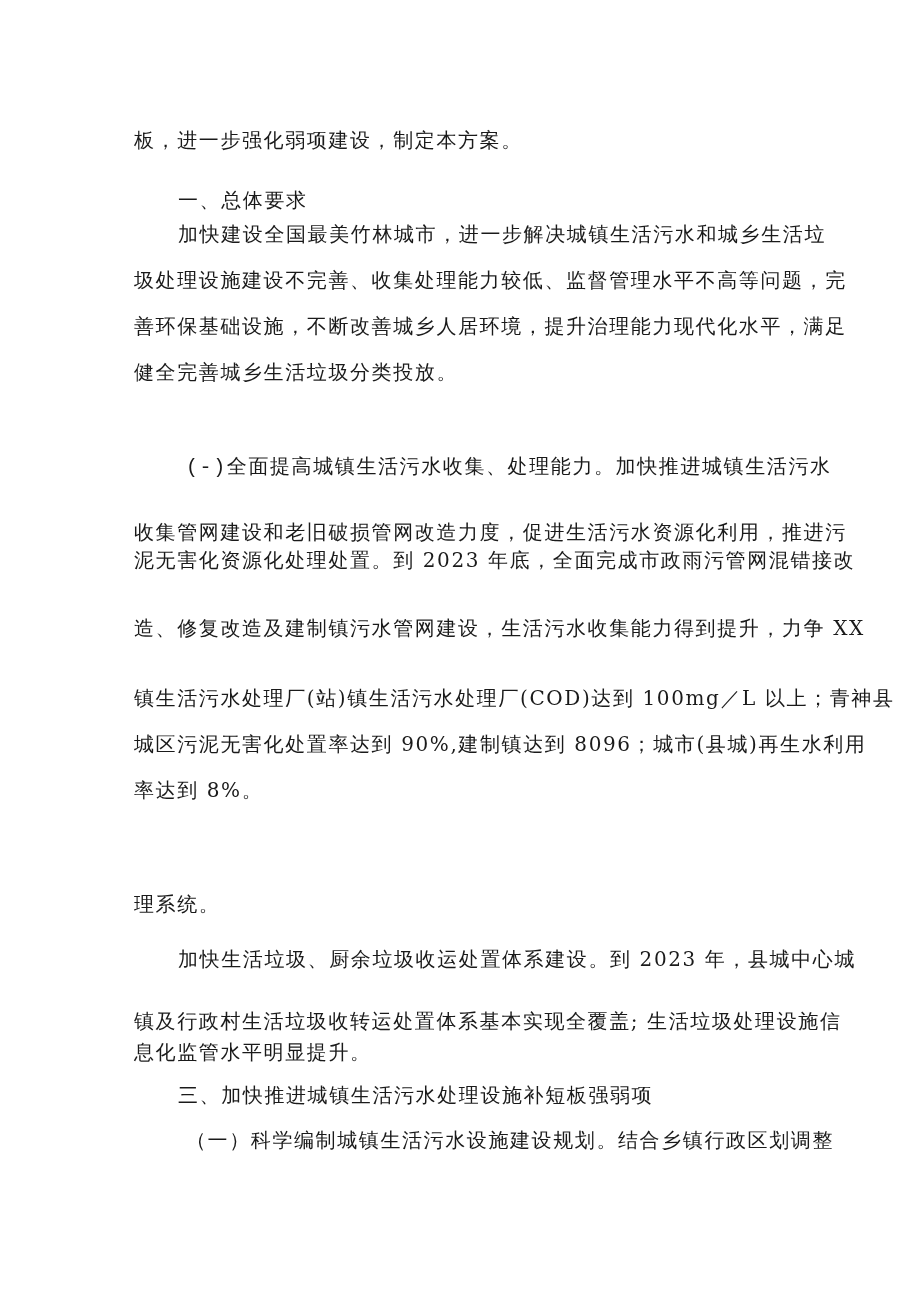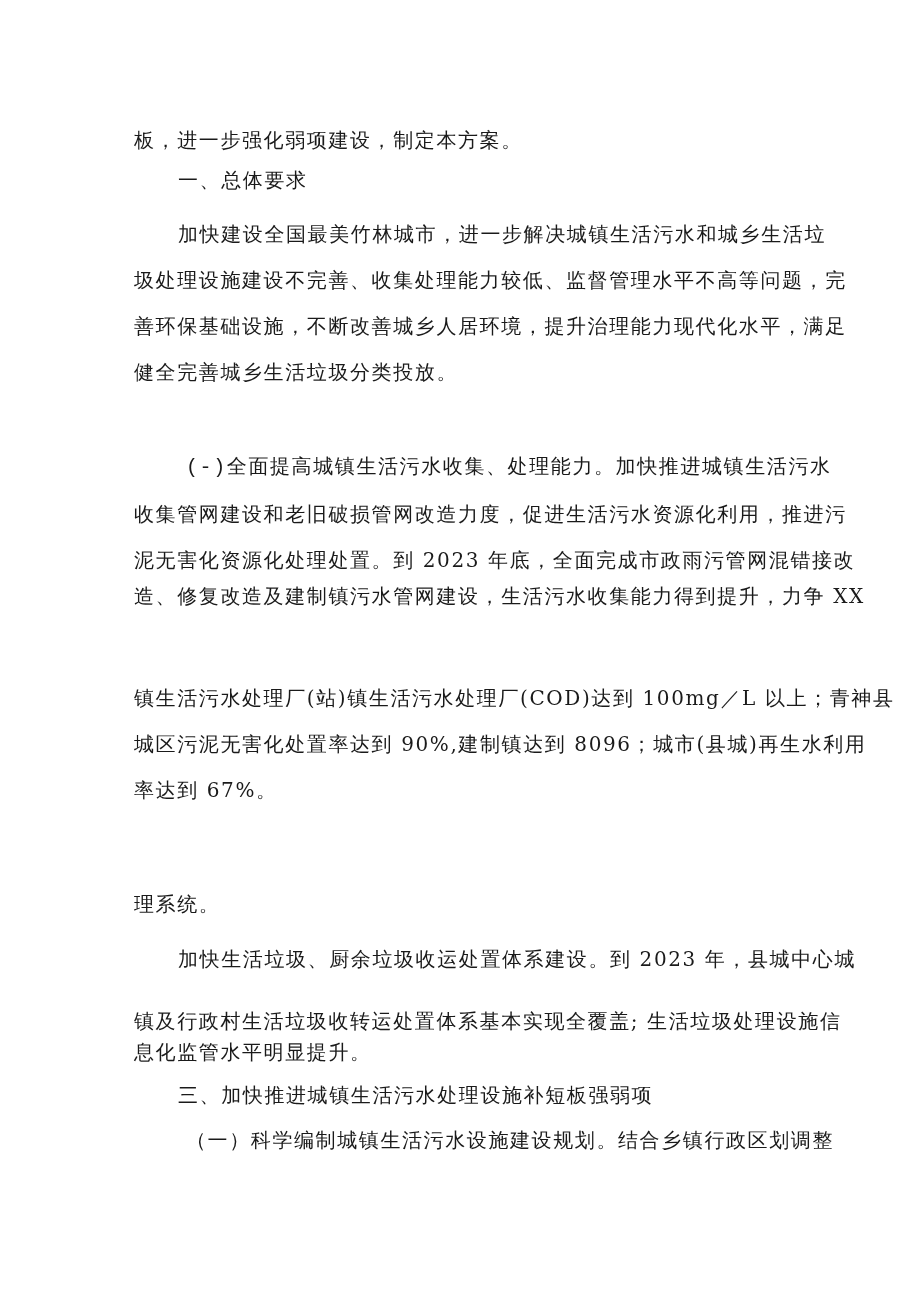--- a/index.html
+++ b/index.html
@@ -9,31 +9,31 @@
   .line { position: absolute; left: 134px; width: 660px; font-size: 20px; line-height: 24px;
           white-space: nowrap; letter-spacing: 1.6px; }
   .indent { left: 178px; }
   .indent-sm { left: 186px; font-family: Liberation Mono, monospace; }
 </style>
 </head>
 <body>
 
 <div class="page">
   <div class="line" style="top:128px">板，进一步强化弱项建设，制定本方案。</div>
-  <div class="line indent" style="top:168px">一、总体要求</div>
+  <div class="line indent" style="top:188px">一、总体要求</div>
   <div class="line indent" style="top:222px">加快建设全国最美竹林城市，进一步解决城镇生活污水和城乡生活垃</div>
   <div class="line" style="top:268px">圾处理设施建设不完善、收集处理能力较低、监督管理水平不高等问题，完</div>
   <div class="line" style="top:314px">善环保基础设施，不断改善城乡人居环境，提升治理能力现代化水平，满足</div>
   <div class="line" style="top:360px">健全完善城乡生活垃圾分类投放。</div>
   <div class="line indent-sm" style="top:456px">(-)全面提高城镇生活污水收集、处理能力。加快推进城镇生活污水</div>
-  <div class="line" style="top:502px">收集管网建设和老旧破损管网改造力度，促进生活污水资源化利用，推进污</div>
+  <div class="line" style="top:520px">收集管网建设和老旧破损管网改造力度，促进生活污水资源化利用，推进污</div>
   <div class="line" style="top:548px">泥无害化资源化处理处置。到 2023 年底，全面完成市政雨污管网混错接改</div>
-  <div class="line" style="top:584px">造、修复改造及建制镇污水管网建设，生活污水收集能力得到提升，力争 XX</div>
+  <div class="line" style="top:616px">造、修复改造及建制镇污水管网建设，生活污水收集能力得到提升，力争 XX</div>
   <div class="line" style="top:686px">镇生活污水处理厂(站)镇生活污水处理厂(COD)达到 100mg／L 以上；青神县</div>
   <div class="line" style="top:732px">城区污泥无害化处置率达到 90%,建制镇达到 8096；城市(县城)再生水利用</div>
-  <div class="line" style="top:778px">率达到 67%。</div>
+  <div class="line" style="top:778px">率达到 8%。</div>
   <div class="line" style="top:892px">理系统。</div>
   <div class="line indent" style="top:947px">加快生活垃圾、厨余垃圾收运处置体系建设。到 2023 年，县城中心城</div>
   <div class="line" style="top:1009px">镇及行政村生活垃圾收转运处置体系基本实现全覆盖; 生活垃圾处理设施信</div>
   <div class="line" style="top:1040px">息化监管水平明显提升。</div>
   <div class="line indent" style="top:1083px">三、加快推进城镇生活污水处理设施补短板强弱项</div>
   <div class="line indent-sm" style="top:1130px">（一）科学编制城镇生活污水设施建设规划。结合乡镇行政区划调整</div>
 </div>
 
 </body></html>

